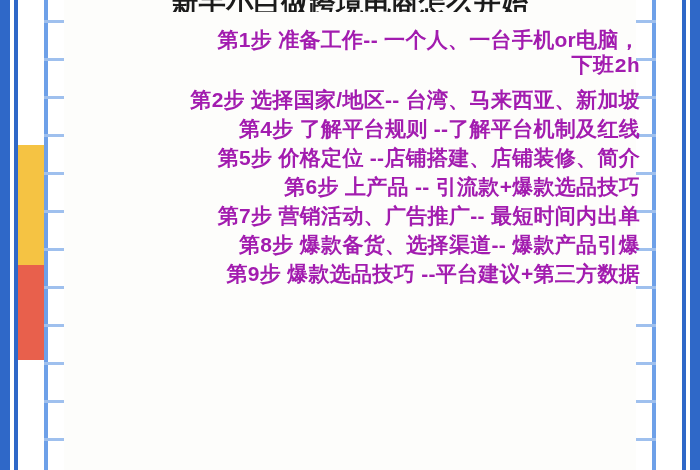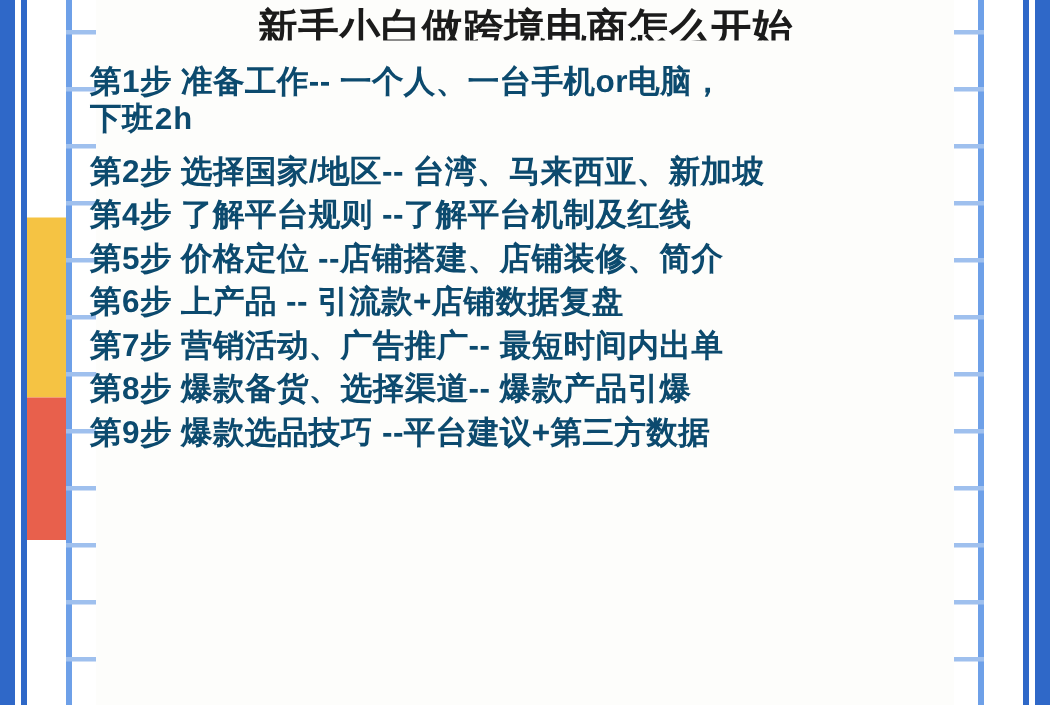--- a/index.html
+++ b/index.html
@@ -113,21 +113,21 @@
     position: absolute;
     right: 44px;
     width: 20px;
     height: 3px;
     background: #9fc0ee;
   }
   
   .content {
     position: absolute;
     left: 60px;
-    top: 15px;
+    top: 0;
     width: 580px;
     height: 381px;
   }
   .headline {
     position: absolute;
     left: 0;
     top: -14px;
     width: 580px;
     text-align: center;
     font-size: 27px;
@@ -138,22 +138,22 @@
     overflow: hidden;
     height: 26px;
   }
   .steps {
     position: absolute;
     left: 0;
     top: 26px;
     width: 580px;
   }
   .step {
-    text-align: left;
-    color: #0c4a6e;
+    text-align: right;
+    color: #a21caf;
     font-size: 21px;
     font-weight: bold;
     line-height: 29px;
     letter-spacing: 0.3px;
     white-space: nowrap;
   }
   .step.two-line {
     line-height: 27px;
   }
   .step .l2 {
@@ -226,21 +226,21 @@
 
       <div class="step">
         <span>第4步 了解平台规则 --了解平台机制及红线</span>
       </div>
 
       <div class="step">
         <span>第5步 价格定位 --店铺搭建、店铺装修、简介</span>
       </div>
 
       <div class="step">
-        <span>第6步 上产品 -- 引流款+店铺数据复盘</span>
+        <span>第6步 上产品 -- 引流款+爆款选品技巧</span>
       </div>
 
       <div class="step">
         <span>第7步 营销活动、广告推广-- 最短时间内出单</span>
       </div>
 
       <div class="step">
         <span>第8步 爆款备货、选择渠道-- 爆款产品引爆</span>
       </div>
 

